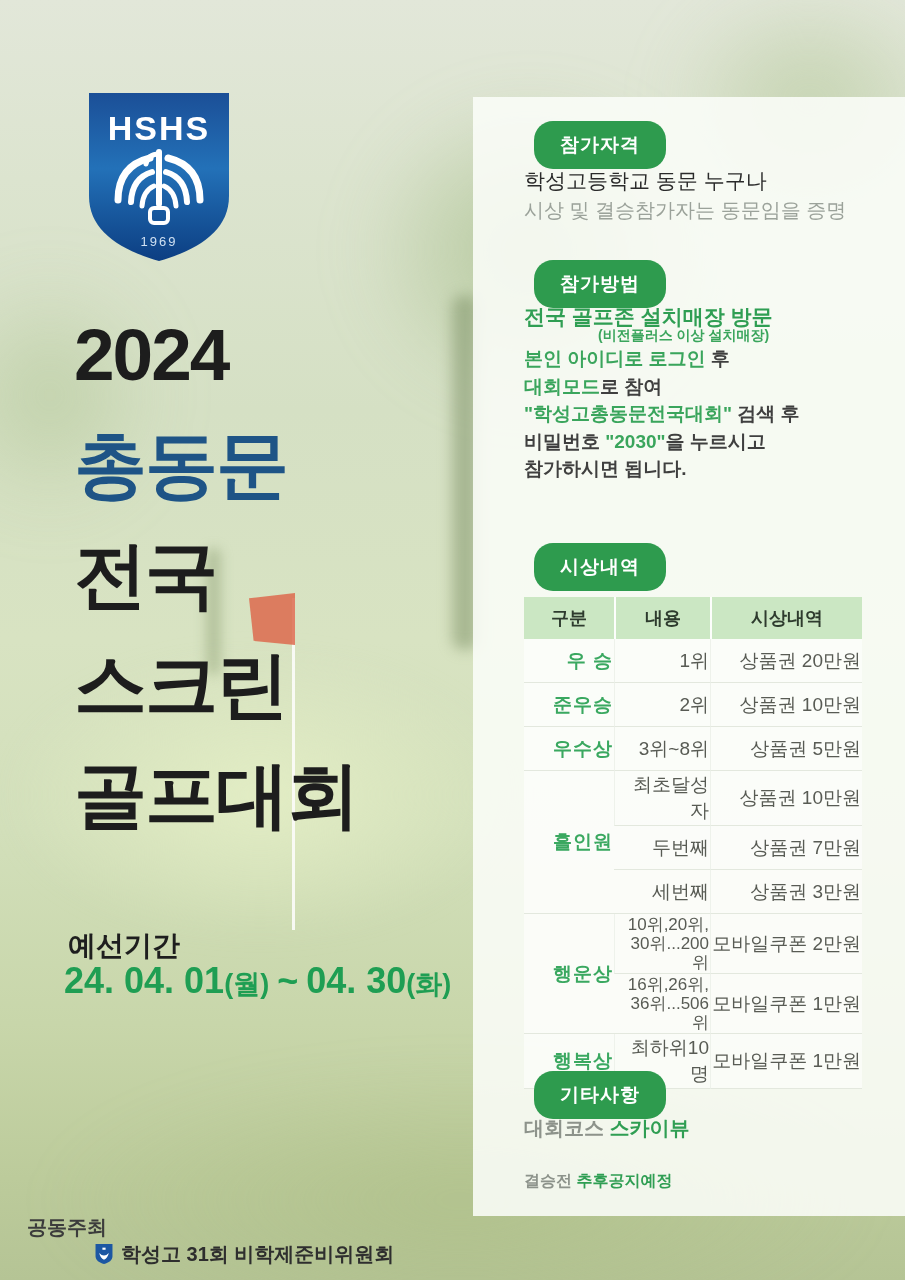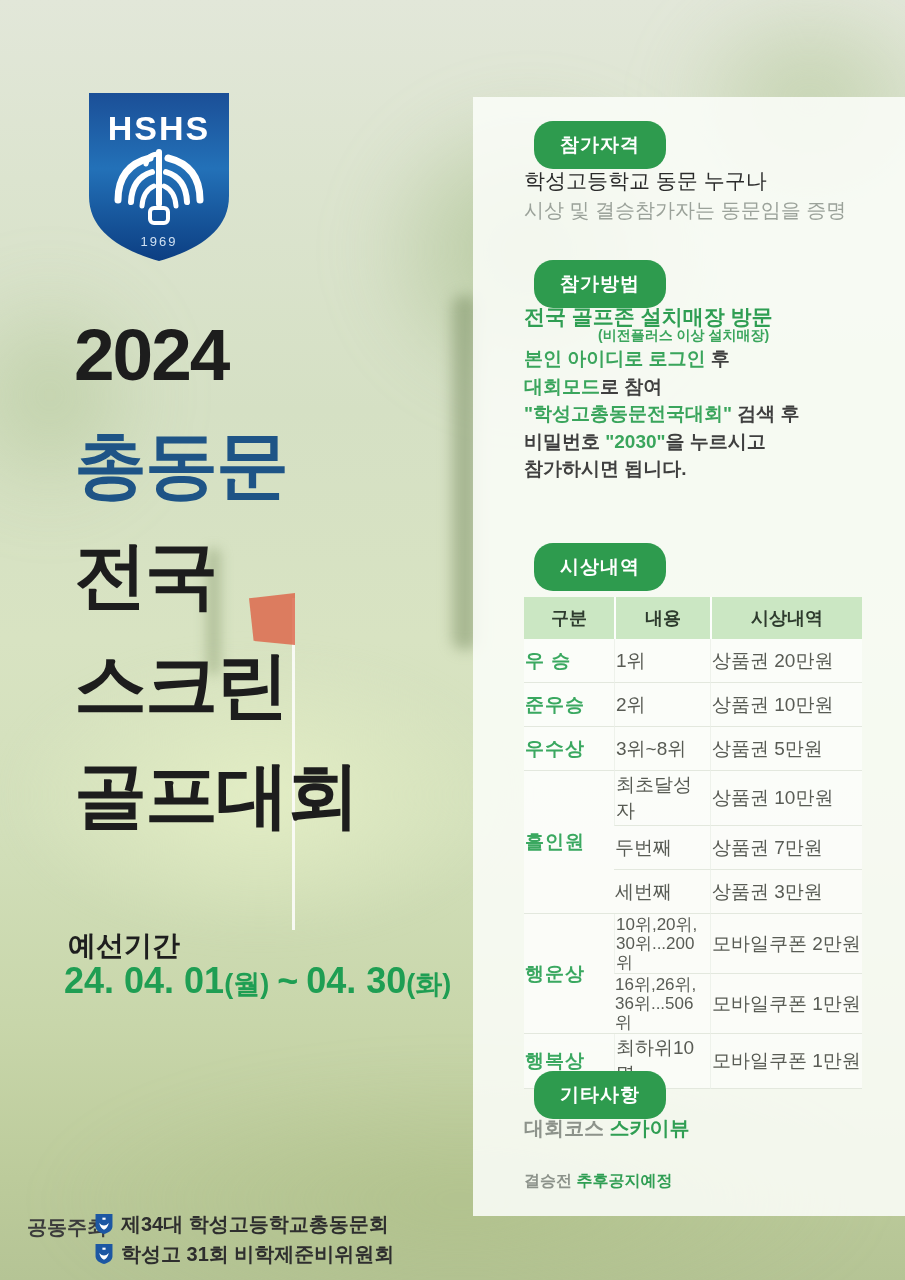--- a/index.html
+++ b/index.html
@@ -50,21 +50,21 @@
   .m-title{top:206px;font-size:21px;font-weight:700;color:#2f9e53;}
   .m-sub{left:77px;top:230px;font-size:14px;font-weight:600;color:#3aa55c;margin-left:48px;}
   .m-steps{top:248px;font-size:19px;line-height:27.5px;font-weight:600;color:#3f3f3f;}
   .g{color:#3aa55c;}
   
   .awards-table{position:absolute;left:51px;top:500px;width:338px;border-collapse:separate;border-spacing:0;table-layout:fixed;}
   .awards-table col.c1{width:90px;} .awards-table col.c2{width:96px;} .awards-table col.c3{width:152px;}
   .awards-table th{height:40px;background:#cbe7c3;font-size:18px;font-weight:700;color:#2e3b2e;border-left:2px solid #fdfefc;}
   .awards-table th:first-child{border-left:none;}
   .awards-table td{background:rgba(255,255,255,.55);border-bottom:1px solid #e3e8de;border-left:1px solid #eef2eb;
-    font-size:19px;color:#585b54;text-align:left;vertical-align:middle;}
+    font-size:19px;color:#585b54;text-align:right;vertical-align:middle;}
   .awards-table td:first-child,.awards-table td.nol{border-left:none;}
   .awards-table tr.normal td{height:41px;}
   .awards-table tr.tall td{height:54px;}
   .awards-table td.cat{color:#3aa860;font-weight:700;letter-spacing:1px;}
   .awards-table td.multi{font-size:17px;line-height:19px;white-space:pre-line;}
   .e1{top:1018px;font-size:20px;font-weight:600;color:#8d938b;}
   .e2{top:1046px;font-size:16px;font-weight:600;color:#8d938b;margin-top:28px;}
   .e1 .gb,.e2 .gb{color:#2f9e53;font-weight:800;}
   
   .f-label{position:absolute;left:27px;top:1214px;font-size:20px;font-weight:700;color:#3c3c3c;}
@@ -206,28 +206,20 @@
       </tbody>
     </table>
 
     <div class="badge b-etc">기타사항</div>
     <div class="ptext e1"><span>대회코스 </span><span class="gb">스카이뷰</span></div>
     <div class="ptext e2"><span>결승전 </span><span class="gb">추후공지예정</span></div>
 
   </section>
 
   <div class="f-label">공동주최</div>
-  <div class="host-row r1">
-    <svg class="mini-shield" viewBox="0 0 34 40">
-      <path d="M1 1 H33 V24 C33 32 26 37 17 39 C8 37 1 32 1 24 Z" fill="#1c57a3"></path>
-      <path d="M8 18 Q17 28 26 18 Q24 28 17 31 Q10 28 8 18" fill="#ffffff"></path>
-      <rect x="14" y="8" width="6" height="4" fill="#ffffff"></rect>
-    </svg>
-    <span class="host-name">제34대 학성고등학교총동문회</span>
-  </div>
   <div class="host-row r2">
     <svg class="mini-shield" viewBox="0 0 34 40">
       <path d="M1 1 H33 V24 C33 32 26 37 17 39 C8 37 1 32 1 24 Z" fill="#1c57a3"></path>
       <path d="M8 18 Q17 28 26 18 Q24 28 17 31 Q10 28 8 18" fill="#ffffff"></path>
       <rect x="14" y="8" width="6" height="4" fill="#ffffff"></rect>
     </svg>
     <span class="host-name">학성고 31회 비학제준비위원회</span>
   </div>
 
 </div>

